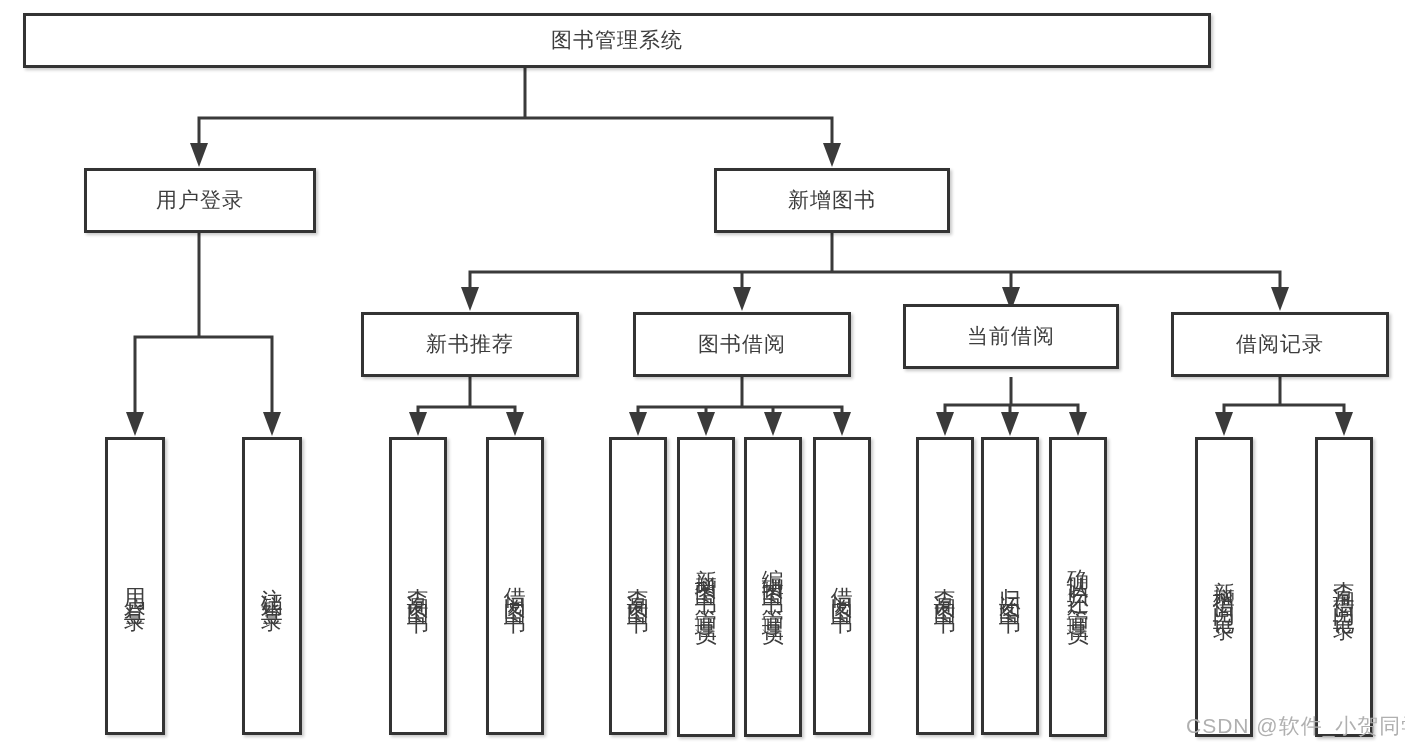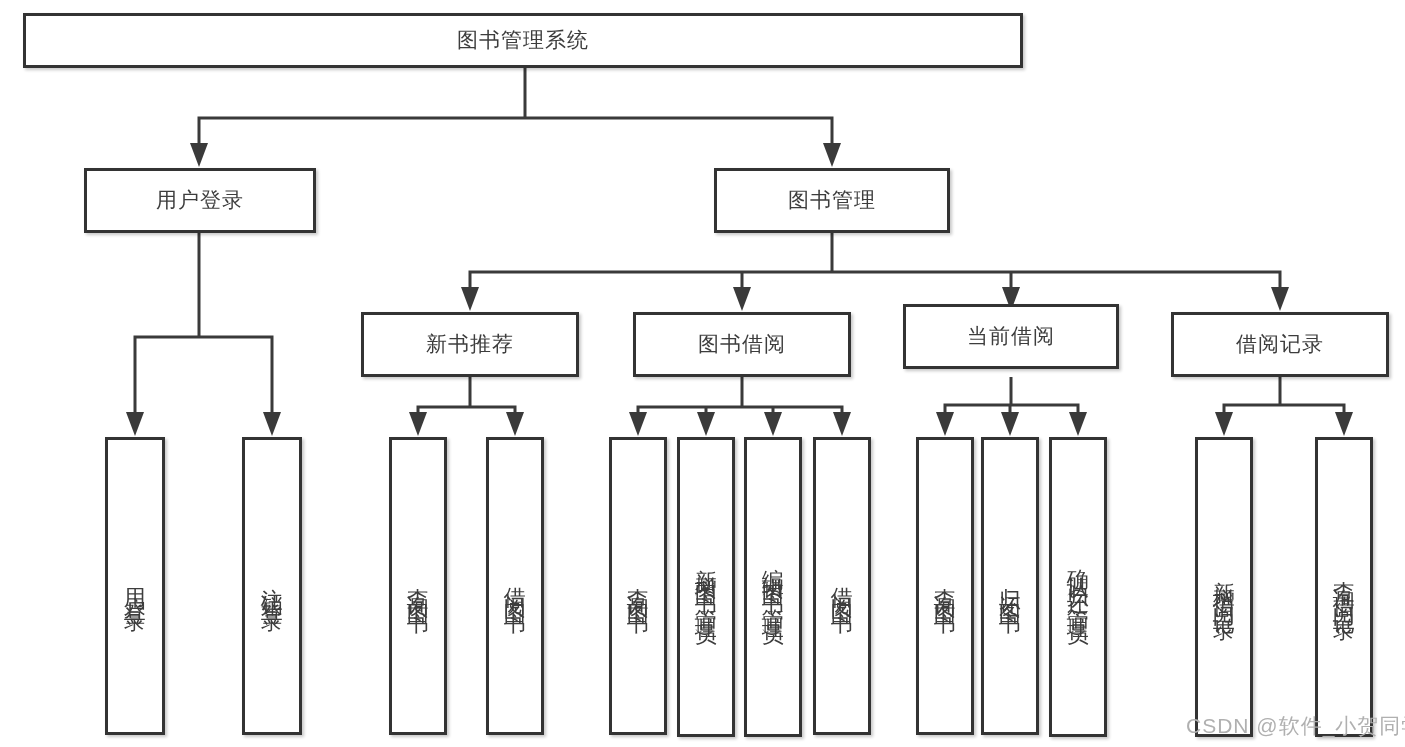--- a/index.html
+++ b/index.html
@@ -116,24 +116,24 @@
              M697,412 L715,412 L706,436 Z
              M764,412 L782,412 L773,436 Z
              M833,412 L851,412 L842,436 Z
              M936,412 L954,412 L945,436 Z
              M1001,412 L1019,412 L1010,436 Z
              M1069,412 L1087,412 L1078,436 Z
              M1215,412 L1233,412 L1224,436 Z
              M1335,412 L1353,412 L1344,436 Z"></path>
   </svg>
 
-  <div class="box h" style="left:23px;top:13px;width:1000px;height:55px">图书管理系统</div>
+  <div class="box h" style="left:23px;top:13px;width:1188px;height:55px">图书管理系统</div>
 
   <div class="box h" style="left:84px;top:168px;width:232px;height:65px">用户登录</div>
-  <div class="box h" style="left:714px;top:168px;width:236px;height:65px">图书管理</div>
+  <div class="box h" style="left:714px;top:168px;width:236px;height:65px">新增图书</div>
 
   <div class="box h" style="left:633px;top:312px;width:218px;height:65px">图书借阅</div>
   <div class="box h" style="left:361px;top:312px;width:218px;height:65px">新书推荐</div>
   <div class="box h" style="left:903px;top:304px;width:216px;height:65px">当前借阅</div>
   <div class="box h" style="left:1171px;top:312px;width:218px;height:65px">借阅记录</div>
 
   <div class="box v" style="left:105px;top:437px;width:60px;height:298px">用户登录</div>
   <div class="box v" style="left:242px;top:437px;width:60px;height:298px">注销登录</div>
 
   <div class="box v" style="left:389px;top:437px;width:58px;height:298px">查询图书</div>

